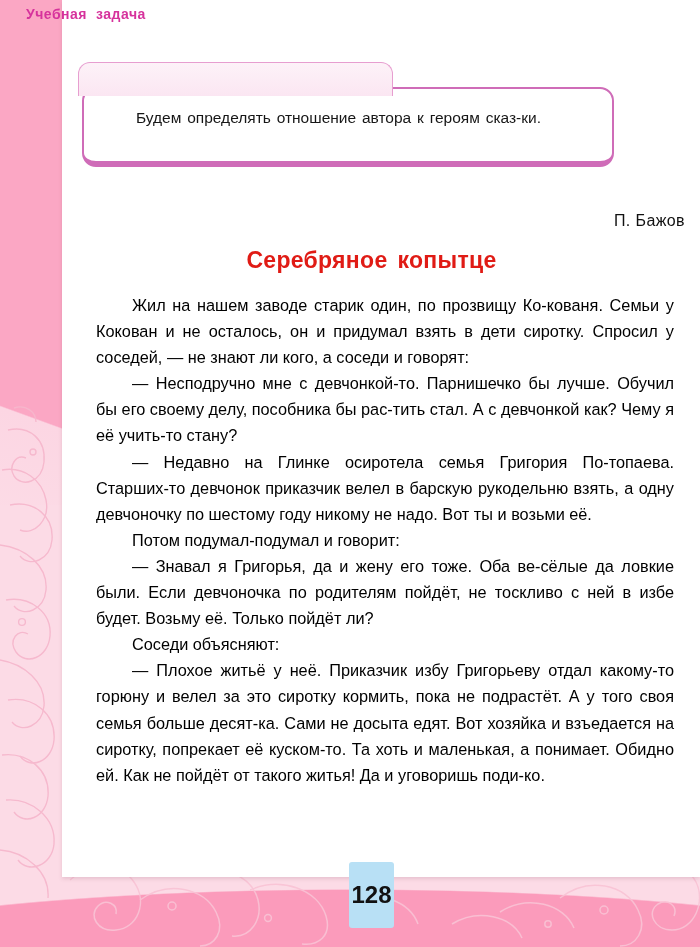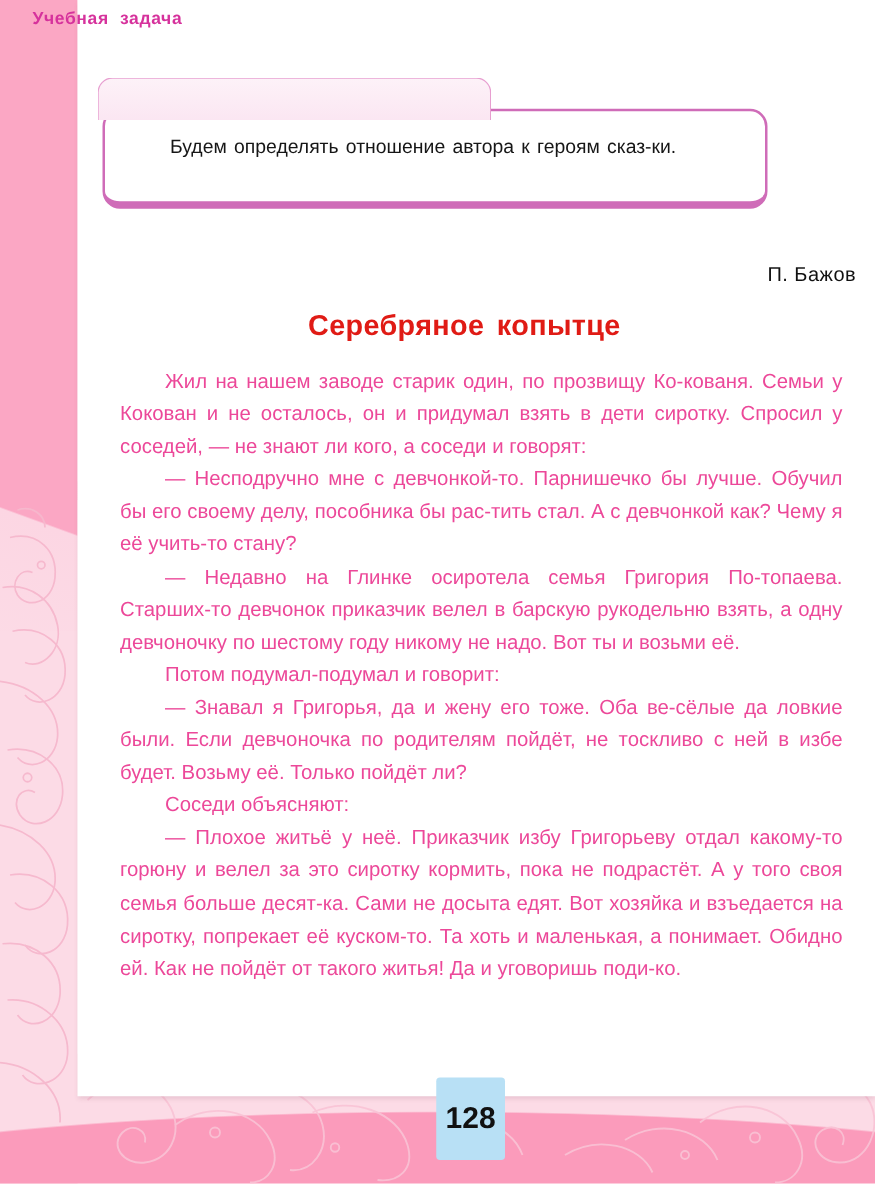--- a/index.html
+++ b/index.html
@@ -162,36 +162,36 @@
   .story-title .sp { display: inline-block; width: 10px; }
 
   
   .body-text {
     position: absolute;
     left: 96px;
     top: 292px;
     width: 578px;
     font-size: 16.3px;
     line-height: 26.1px;
-    color: #ec4899;
+    color: #000000;
     text-align: justify;
     text-justify: inter-word;
   }
   .body-text p {
     margin: 0;
     text-indent: 36px;
     hyphens: manual;
   }
 
   
   .page-number {
     position: absolute;
     left: 349px;
     top: 862px;
-    width: 55px;
+    width: 45px;
     height: 66px;
     background: #b8e0f5;
     border-radius: 3px;
     display: flex;
     align-items: center;
     justify-content: center;
     font-size: 24px;
     font-weight: bold;
     color: #111111;
   }

